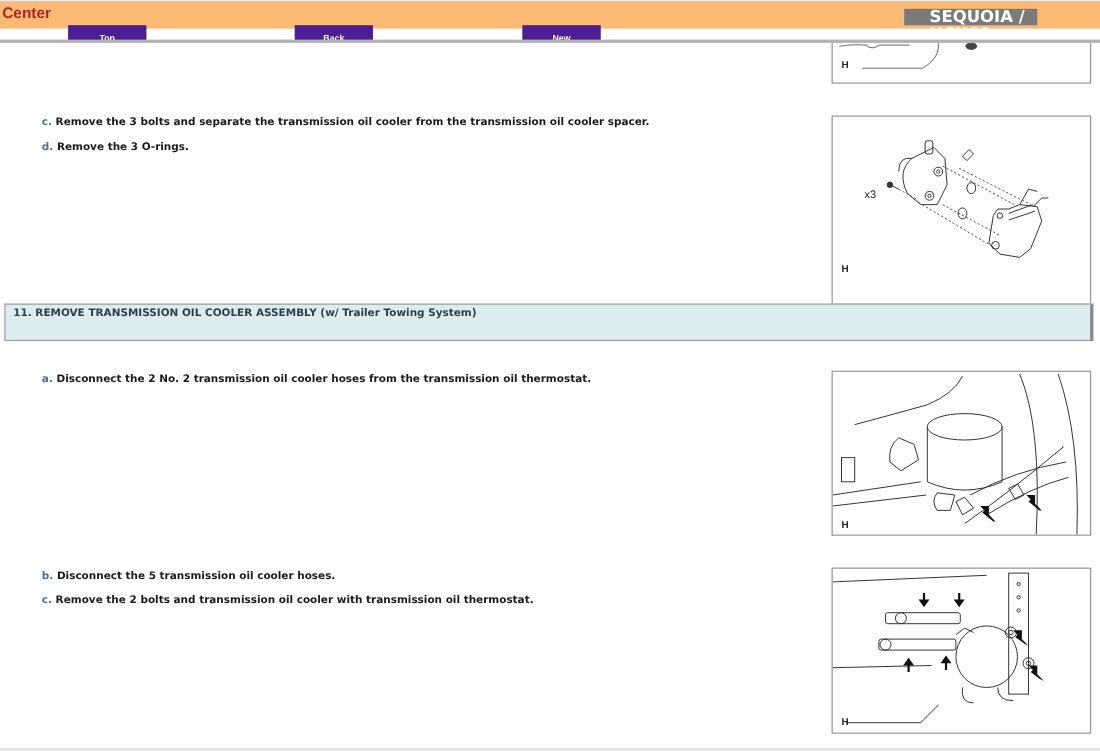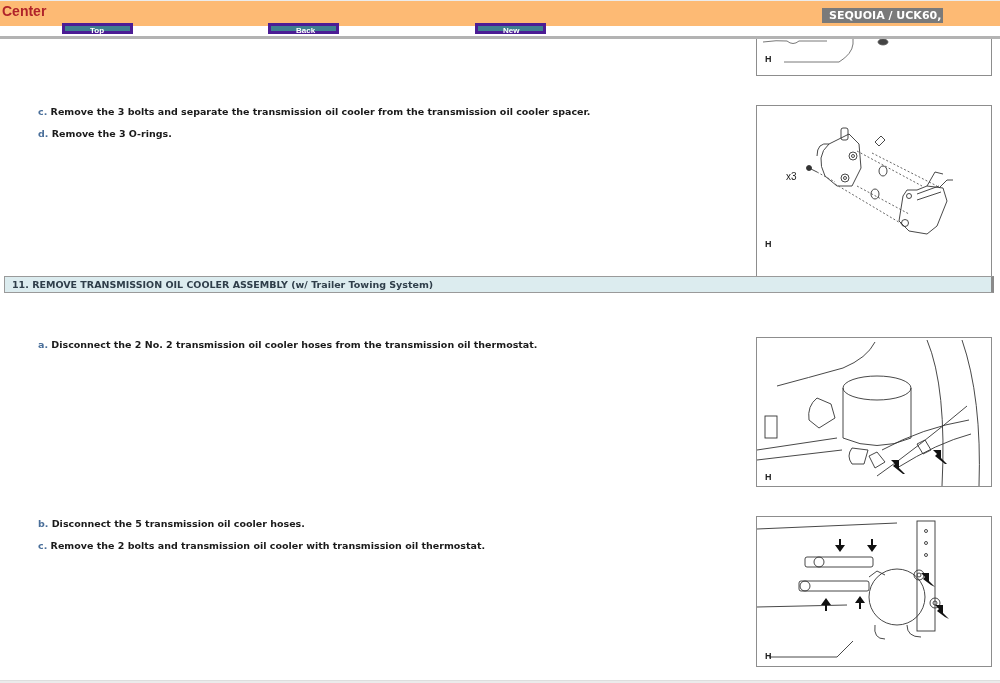--- a/index.html
+++ b/index.html
@@ -1,34 +1,34 @@
 <!DOCTYPE html>
 <html><head>
 <meta charset="utf-8">
 <style>
   * { box-sizing: border-box; margin: 0; padding: 0; }
   html, body { width: 1000px; height: 683px; overflow: hidden; background: #ffffff; }
   body { font-family: "DejaVu Sans", "Liberation Sans", sans-serif; position: relative; color: #111; }
 
   .header { position: absolute; left: 0; top: 0; width: 1000px; height: 26px; background: #fdba74; border-top: 1px solid #ececec; }
   .header-title { position: absolute; left: 2px; top: 2px; font-family: "Liberation Sans", sans-serif; font-weight: bold; font-size: 14px; color: #b0232a; }
-  .nav-btn { position: absolute; top: 22px; width: 71px; height: 11px; background: #3e8090; border: 3px solid #4c1d95; color: #fff; font-family: "Liberation Sans", sans-serif; font-size: 8px; font-weight: bold; text-align: left; line-height: 9px; cursor: pointer; padding-left: 25px; }
-  .vehicle-badge { position: absolute; left: 822px; top: 7px; width: 121px; height: 15px; background: #7a7a7a; color: #fff; font-family: "DejaVu Sans", sans-serif; font-weight: bold; font-size: 11px; line-height: 15px; padding-left: 7px; }
+  .nav-btn { position: absolute; top: 22px; width: 71px; height: 11px; background: #3e8090; border: 7px solid #4c1d95; color: #fff; font-family: "Liberation Sans", sans-serif; font-size: 8px; font-weight: bold; text-align: center; line-height: 9px; cursor: pointer; }
+  .vehicle-badge { position: absolute; left: 822px; top: 7px; width: 121px; height: 15px; background: #7a7a7a; color: #fff; font-family: "DejaVu Sans", sans-serif; font-weight: bold; font-size: 15px; line-height: 15px; padding-left: 23px; }
   .header-rule { position: absolute; left: 0; top: 36px; width: 1000px; height: 3px; background: #b3b3b3; }
 
   .content { position: absolute; left: 0; top: 39px; width: 1000px; height: 644px; overflow: hidden; }
 
   .step { position: absolute; left: 38px; font-size: 9.5px; color: #1a1a1a; white-space: nowrap; font-weight: bold; }
   .step .lbl { color: #4a6f9a; }
 
   .figure { position: absolute; left: 756px; width: 236px; background: #fff; border: 1px solid #8d8d8d; overflow: hidden; }
   .figure svg { position: absolute; left: 0; top: 0; }
   .fig-h { position: absolute; left: 8px; font-size: 9px; font-weight: bold; color: #222; font-family: "Liberation Sans", sans-serif; }
 
-  .section-bar { position: absolute; left: 4px; top: 237px; width: 990px; height: 17px; background: #dcecef; border: 1px solid #9a9a9a; border-right: 3px solid #8a8a8a; }
+  .section-bar { position: absolute; left: 4px; top: 237px; width: 990px; height: 34px; background: #dcecef; border: 1px solid #9a9a9a; border-right: 3px solid #8a8a8a; }
   .section-bar span { position: absolute; left: 7px; top: 2px; font-size: 9.5px; font-weight: bold; color: #2f3e4a; }
 
   .footer-rule { position: absolute; left: 0; top: 641px; width: 1000px; height: 3px; background: #ebebeb; border-top: 1px solid #dedede; }
 </style>
 </head>
 <body>
 
 <div class="header">
   <div class="header-title">Center</div>
   <div class="nav-btn" style="left:62px">Top</div>

